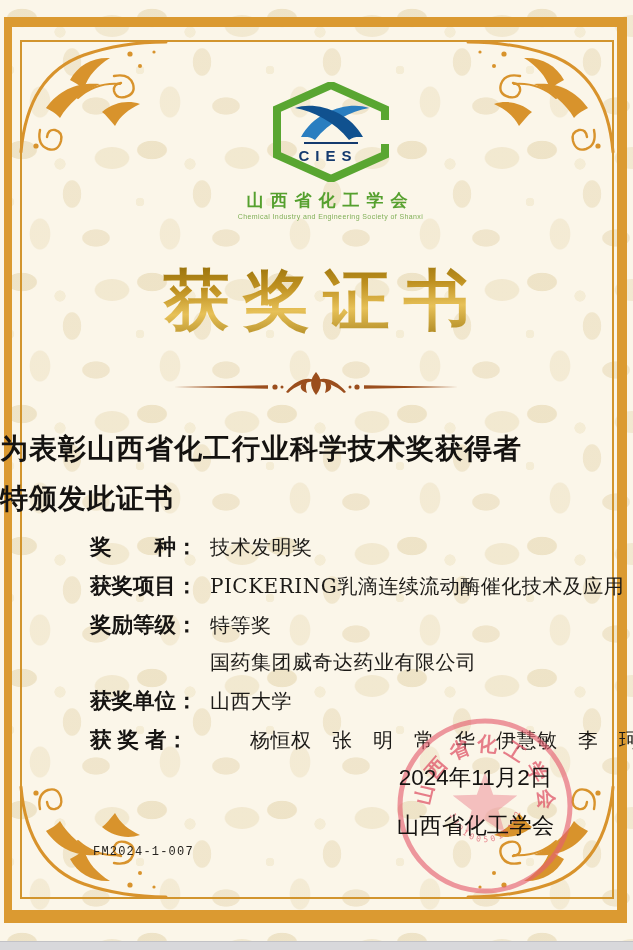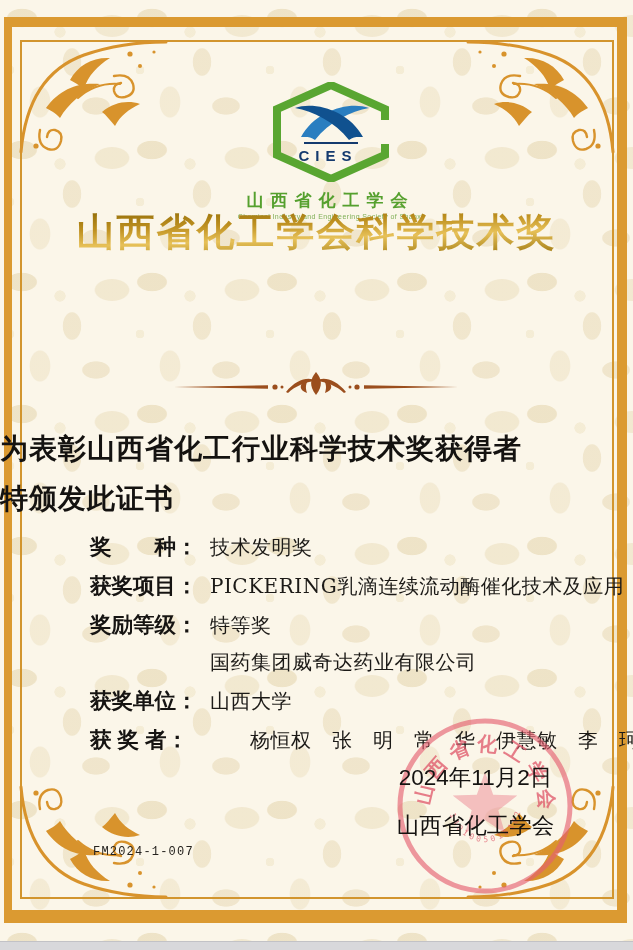--- a/index.html
+++ b/index.html
@@ -161,21 +161,21 @@
       <path d="M114,62 L114,73 L60,97 L6,73 L6,27 L60,3 L114,27 L114,38" fill="none" stroke="#59A631" stroke-width="8" stroke-linejoin="miter"></path>
       <path d="M30,55 C44,29 78,19 98,26 C80,29 58,40 44,58 C39,54 34,55 30,55 Z" fill="#2A7EC0"></path>
       <path d="M92,55 C78,29 44,19 24,26 C42,29 64,40 78,58 C83,54 88,55 92,55 Z" fill="#10518F"></path>
       <rect x="33" y="60" width="54" height="2" fill="#143A6E"></rect>
       <text x="57" y="79" text-anchor="middle" font-size="15" font-weight="700" fill="#143A6E" letter-spacing="6" font-family="Liberation Sans, sans-serif">CIES</text>
     </svg>
     <div class="org-cn">山西省化工学会</div>
     <div class="org-en">Chemical Industry and Engineering Society of Shanxi</div>
   </div>
 
-  <div class="award-title gold-text">山西省化工学会科学技术奖</div>
+  <div class="cert-title gold-text">获奖证书</div>
 
   <div class="divider">
     <svg width="300" height="28" viewBox="0 0 300 28">
       <g fill="#9B4E1D">
         <path d="M8,17 L102,15.3 L102,18.7 Z"></path>
         <path d="M292,17 L198,15.3 L198,18.7 Z"></path>
         <circle cx="109" cy="17" r="2.6"></circle>
           <circle cx="116" cy="17" r="1.5"></circle>
         <circle cx="191" cy="17" r="2.6"></circle>
           <circle cx="184" cy="17" r="1.5"></circle>

